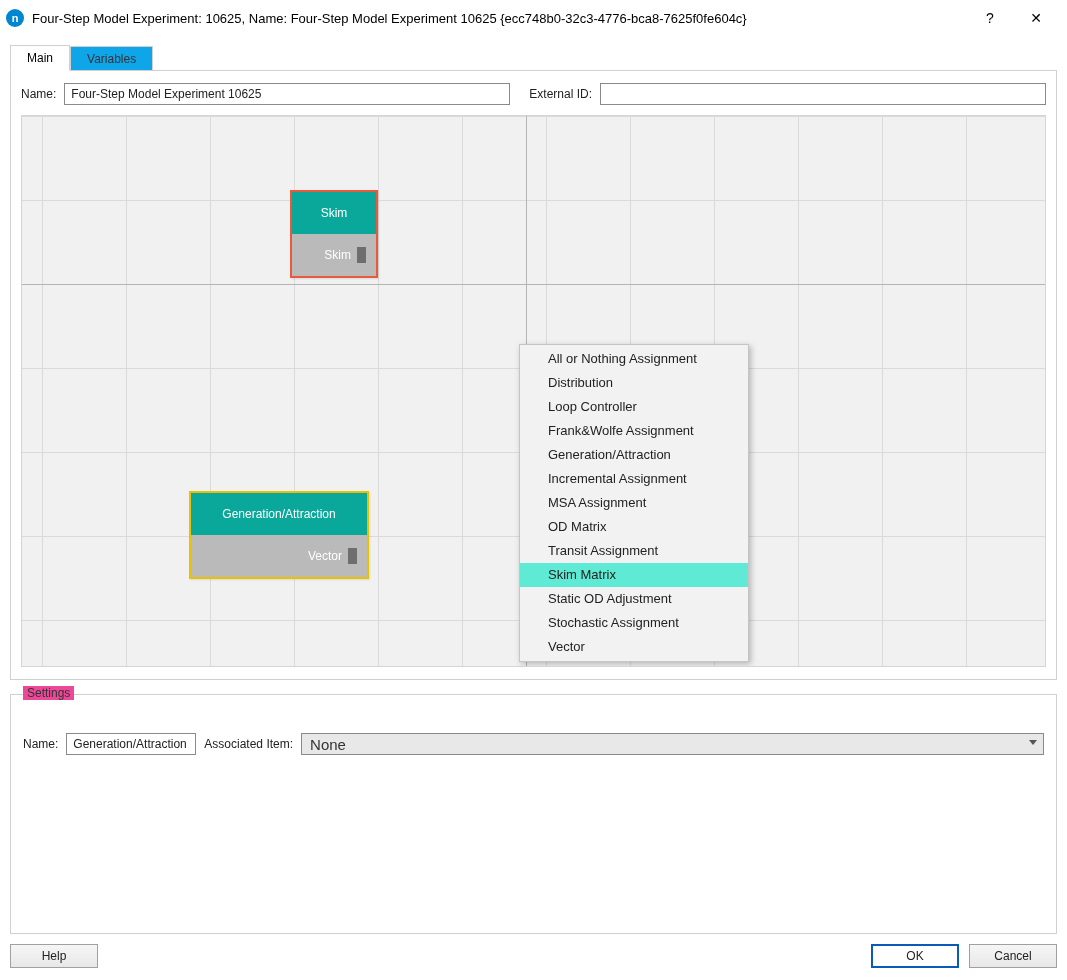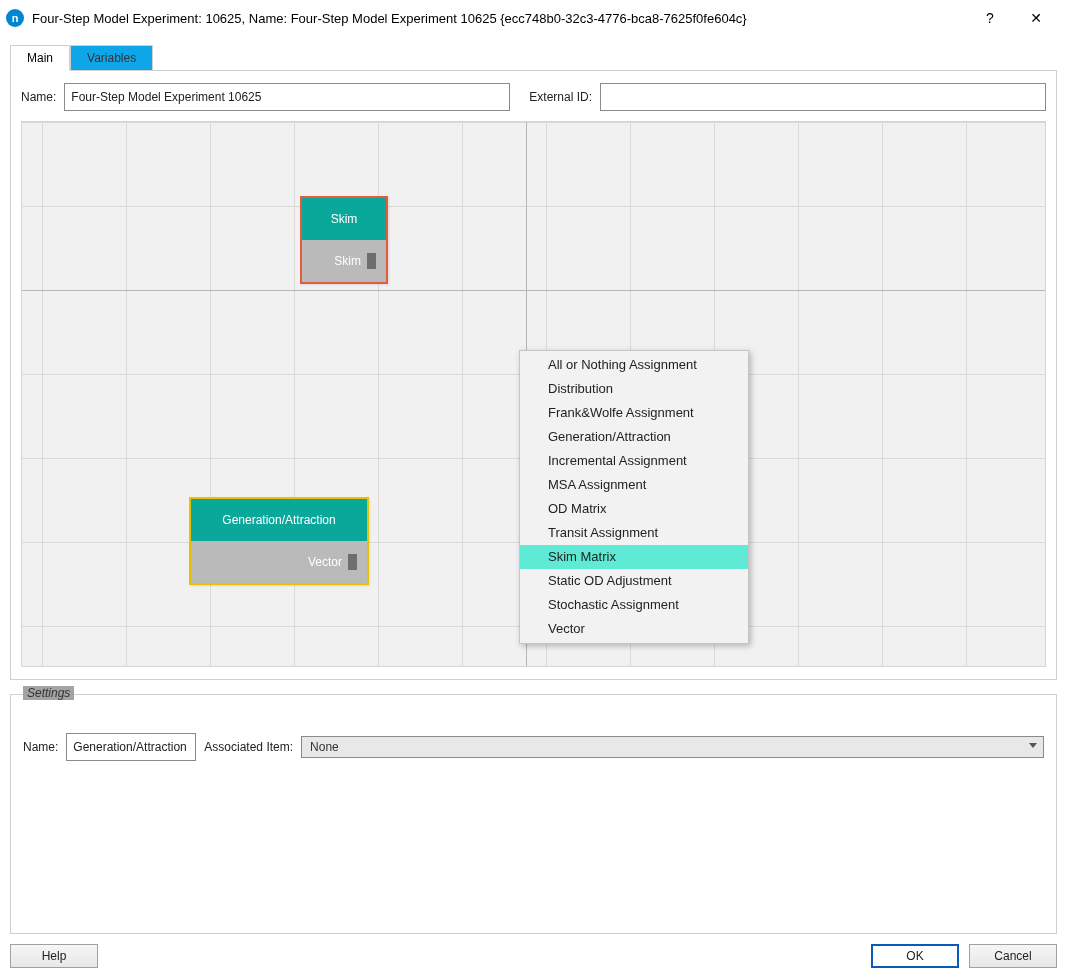--- a/index.html
+++ b/index.html
@@ -54,20 +54,21 @@
   }
   .titlebar-help, .titlebar-close {
     font-size: 14px;
     color: #000;
     width: 30px;
     text-align: center;
     cursor: pointer;
   }
   .tabs {
     display: flex;
+    align-items: flex-end;
     margin: 8px 10px 0 10px;
     position: relative;
   }
   .tab {
     padding: 5px 16px 5px 16px;
     border: 1px solid #d0d0d0;
     border-bottom: none;
     background: #0ea5e9;
     font-size: 12px;
     color: #333;
@@ -94,21 +95,21 @@
     display: flex;
     align-items: center;
     gap: 8px;
     margin-bottom: 10px;
   }
   .form-label {
     font-size: 12px;
     color: #222;
   }
   .form-input {
-    height: 28px;
+    height: 22px;
     border: 1px solid #8a8a8a;
     padding: 0 6px;
     font-size: 12px;
     color: #222;
     background: #fff;
   }
   .canvas-area {
     flex: 1;
     border: 1px solid #d5d5d5;
     position: relative;
@@ -162,21 +163,21 @@
     padding: 0 10px;
     position: relative;
   }
   .node-body .handle {
     width: 9px;
     height: 16px;
     background: #6e6e6e;
     margin-left: 6px;
   }
   .node.skim {
-    left: 278px;
+    left: 268px;
     top: 74px;
     width: 88px;
     border: 2px solid #e85a3c;
   }
   .node.gen {
     left: 167px;
     top: 375px;
     width: 180px;
     border: 2px solid #e8c200;
   }
@@ -206,43 +207,42 @@
     border: 1px solid #d0d0d0;
     margin: 14px 10px 0 10px;
     padding: 14px 12px 12px 12px;
     position: relative;
     height: 240px;
   }
   .settings-legend {
     position: absolute;
     top: -9px;
     left: 12px;
-    background: #a3a3a3;
+    background: #ec4899;
     padding: 0 4px;
     font-size: 12px;
     color: #333;
-    font-style: italic;
   }
   .settings-row {
     display: flex;
     align-items: center;
     gap: 8px;
     margin-top: 24px;
   }
   .settings-row .form-input.small { width: 130px; }
   .assoc-select {
     flex: 1;
     height: 22px;
     border: 1px solid #8a8a8a;
     background: #e8e8e8;
     display: flex;
     align-items: center;
     padding: 0 8px;
     position: relative;
-    font-size: 12px;
+    font-size: 15px;
     color: #333;
   }
   .assoc-select .caret {
     position: absolute;
     right: 6px;
     top: 6px;
     width: 0; height: 0;
     border-left: 4px solid transparent;
     border-right: 4px solid transparent;
     border-top: 5px solid #555;
@@ -310,20 +310,21 @@
         <div class="node-header">Generation/Attraction</div>
         <div class="node-body">
           <span>Vector</span>
           <div class="handle"></div>
         </div>
       </div>
 
       <div class="context-menu">
         <div class="menu-item">All or Nothing Assignment</div>
         <div class="menu-item">Distribution</div>
+        <div class="menu-item">Loop Controller</div>
         <div class="menu-item">Frank&amp;Wolfe Assignment</div>
         <div class="menu-item">Generation/Attraction</div>
         <div class="menu-item">Incremental Assignment</div>
         <div class="menu-item">MSA Assignment</div>
         <div class="menu-item">OD Matrix</div>
         <div class="menu-item">Transit Assignment</div>
         <div class="menu-item highlight">Skim Matrix</div>
         <div class="menu-item">Static OD Adjustment</div>
         <div class="menu-item">Stochastic Assignment</div>
         <div class="menu-item">Vector</div>

